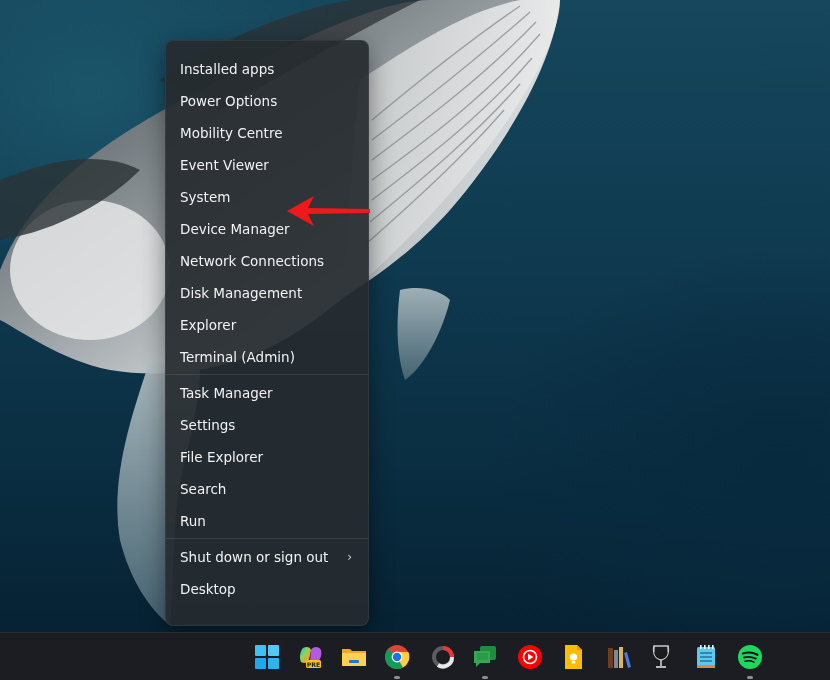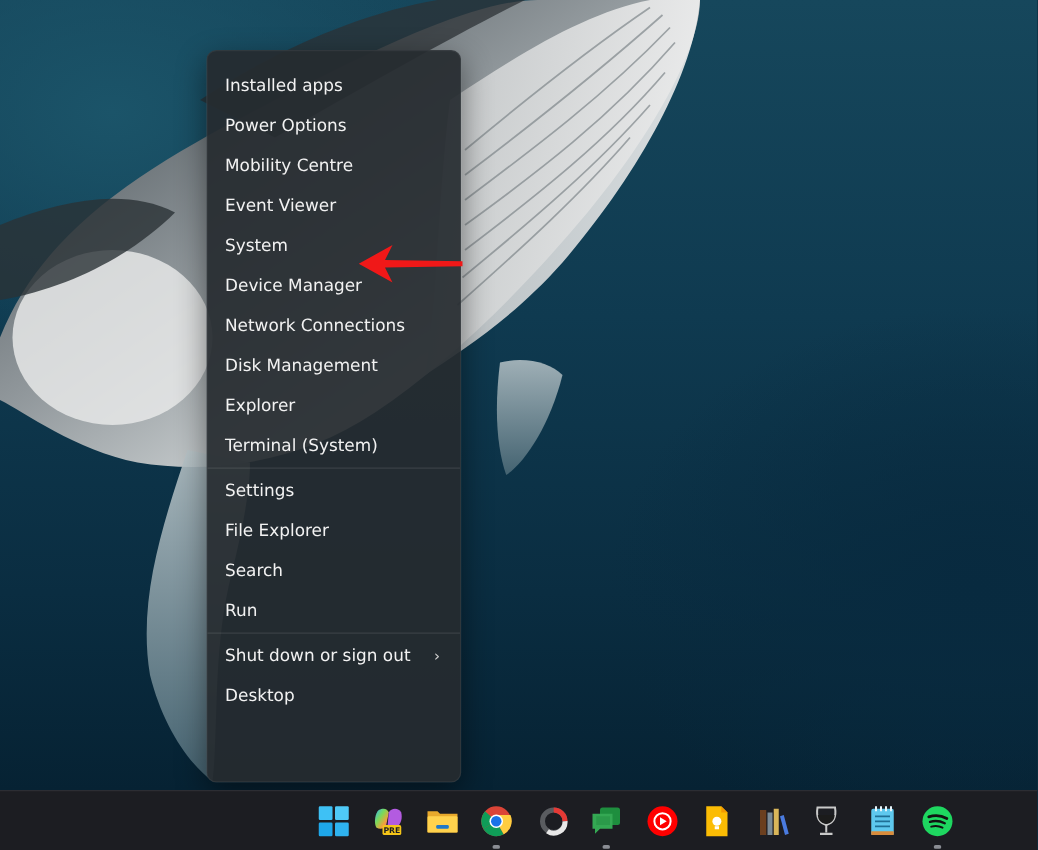--- a/index.html
+++ b/index.html
@@ -115,22 +115,23 @@
 <div class="menu">
   <div class="menu-item">Installed apps</div>
   <div class="menu-item">Power Options</div>
   <div class="menu-item">Mobility Centre</div>
   <div class="menu-item">Event Viewer</div>
   <div class="menu-item">System</div>
   <div class="menu-item">Device Manager</div>
   <div class="menu-item">Network Connections</div>
   <div class="menu-item">Disk Management</div>
   <div class="menu-item">Explorer</div>
-  <div class="menu-item">Terminal (System)</div>
+  <div class="menu-item">Terminal (Admin)</div>
   <div class="menu-sep"></div>
+  <div class="menu-item">Task Manager</div>
   <div class="menu-item">Settings</div>
   <div class="menu-item">File Explorer</div>
   <div class="menu-item">Search</div>
   <div class="menu-item">Run</div>
   <div class="menu-sep"></div>
   <div class="menu-item">
     <span>Shut down or sign out</span>
     <span class="chev">›</span>
   </div>
   <div class="menu-item">Desktop</div>

